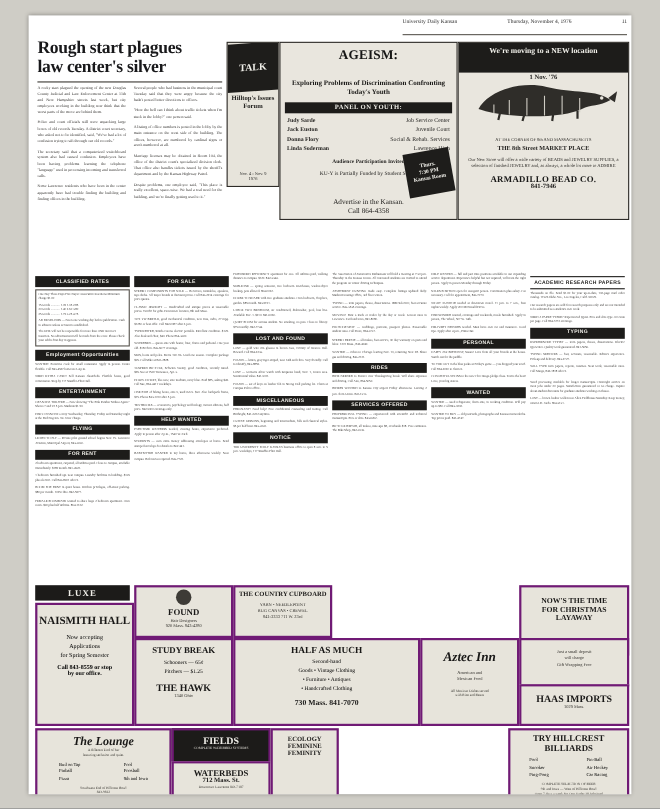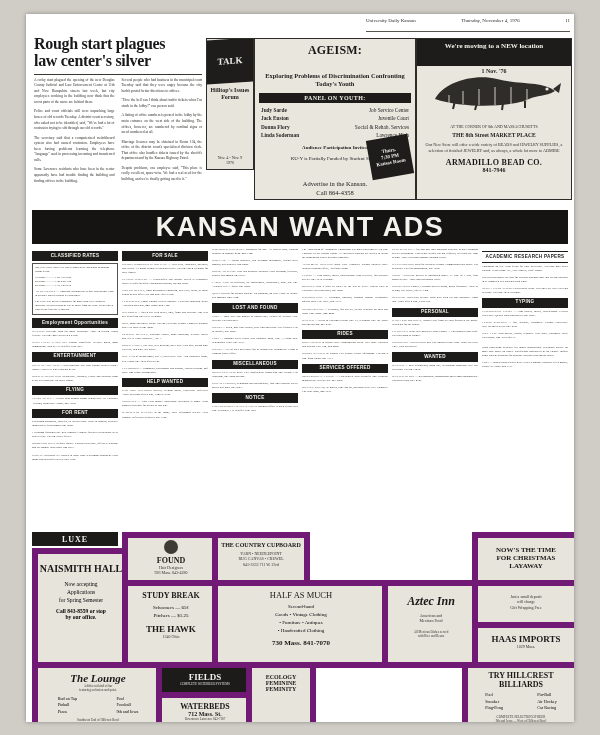--- a/index.html
+++ b/index.html
@@ -130,21 +130,21 @@
   .sect{
     background:#1d1c1a;color:#f2f1eb;text-align:center;font-weight:bold;font-size:4.6px;
     padding:1.5px 0;margin:3px 0 2px;letter-spacing:.3px;font-family:"Liberation Sans",sans-serif;
   }
   .sect.light{background:transparent;color:#1d1c1a;border-top:1px solid #1d1c1a;border-bottom:1px solid #1d1c1a;}
   .ad{margin:0 0 3px;text-align:justify;}
   .boxad{border:1px solid #55524c;padding:2px;margin:0 0 3px;}
 
   
   .disp{position:absolute;left:6px;top:520px;width:598px;height:190px;}
-  .box{position:absolute;border:6px solid #701a75;background:#e7e4db;overflow:hidden;}
+  .box{position:absolute;border:2px solid #701a75;background:#e7e4db;overflow:hidden;}
   .ctr{text-align:center;}
   .bname{font-weight:bold;color:#191817;}
   .sm{font-size:4px;color:#34322e;line-height:1.35;}
   .xs{font-size:3.2px;color:#3a3833;line-height:1.35;}
 
   .naismith{left:0;top:14px;width:86px;height:108px;}
   .naismith .t{font-size:10px;font-weight:bold;margin-top:10px;line-height:1.05;}
   .naismith .l{font-size:5.5px;margin-top:5px;line-height:1.5;}
   .naismith .p{font-size:5.5px;font-weight:bold;margin-top:4px;}
 
@@ -152,21 +152,21 @@
     display:flex;align-items:center;justify-content:center;font-size:8px;font-weight:bold;letter-spacing:1px;}
 
   .raasch{left:90px;top:-2px;width:86px;height:44px;}
   .study{left:90px;top:46px;width:86px;height:76px;}
   .study .t{font-size:8px;font-weight:bold;margin-top:5px;}
   .study .l{font-size:5px;margin-top:4px;line-height:1.6;}
   .study .hawk{font-size:9px;font-weight:bold;margin-top:4px;}
 
   .cupboard{left:180px;top:-2px;width:86px;height:44px;}
   .half{left:180px;top:46px;width:166px;height:76px;}
-  .half .t{font-size:8.5px;font-weight:normal;margin-top:4px;}
+  .half .t{font-size:8.5px;font-weight:bold;margin-top:4px;}
   .half .l{font-size:5px;line-height:1.6;margin-top:3px;}
 
   .aztec{left:350px;top:46px;width:86px;height:76px;}
   .aztec .t{font-family:"Liberation Serif",serif;font-style:italic;font-size:12px;font-weight:bold;margin-top:8px;}
 
   .xmas{left:440px;top:-2px;width:96px;height:60px;}
   .layaway{left:440px;top:46px;width:96px;height:40px;}
   .haas{left:440px;top:88px;width:96px;height:34px;}
   .haas .t{font-size:9px;font-weight:bold;margin-top:6px;}
 
@@ -265,21 +265,20 @@
         <path d="M30 36 L28 44 M52 38 L50 45 M78 38 L77 45 M100 36 L100 43" stroke="#2f2d29" stroke-width="2"></path>
         <path d="M24 30 L24 38 M38 26 L38 39 M54 24 L54 40 M70 22 L70 40 M86 22 L86 39 M102 24 L102 37" stroke="#cfccc3" stroke-width="1"></path>
       </svg>
       <div class="tiny" style="margin-top:50px">AT THE CORNER OF 8th AND MASSACHUSETTS</div>
       <div class="mid">THE 8th Street MARKET PLACE</div>
       <div class="blurb">Our New Store will offer a wide variety of BEADS and JEWELRY SUPPLIES, a selection of finished JEWELRY and, as always, a whole lot more to ADMIRE</div>
       <div class="name">ARMADILLO BEAD CO.</div>
       <div class="phone">841-7946</div>
     </div>
 
-    <div class="wantads">KANSAN WANT ADS</div>
 
     <div class="class-area">
 
       <div class="col c1">
         <div class="sect">CLASSIFIED RATES</div>
         <div class="boxad">
           <div>One Day Three Days Five Days   Consecutive Insertions   Minimum charge $1.00</div>
           <div style="white-space:pre-line;margin-top:2px">15 words ............ 1.05   1.95   2.85
 20 words ............ 1.40   2.60   3.80
 25 words ............ 1.75   3.25   4.75</div>

